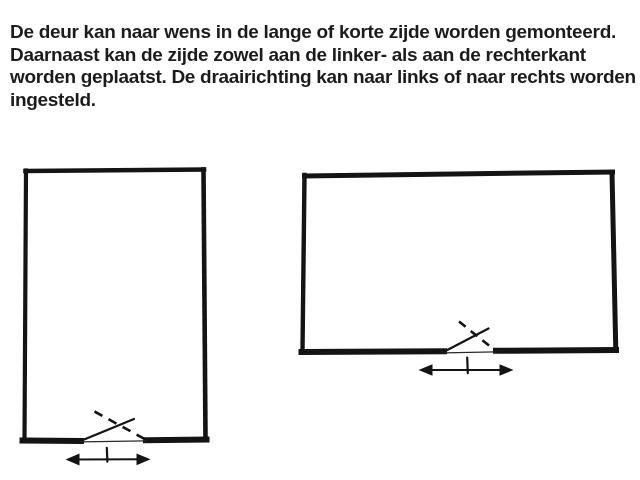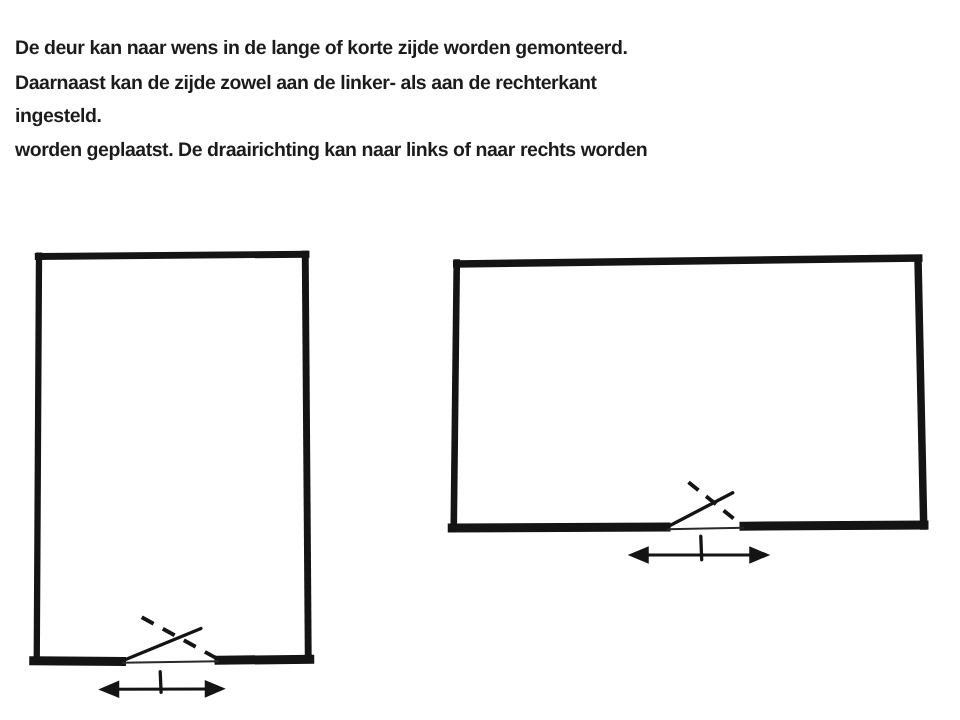--- a/index.html
+++ b/index.html
@@ -18,21 +18,21 @@
     position:relative;
     width:640px;height:480px;
     background:var(--bg);
   }
   .intro{
     position:absolute;
     left:10px; top:21px;
     width:625px;
     color:var(--text);
     font-weight:700;
-    font-size:13px;
+    font-size:19px;
     line-height:22.6px;
     letter-spacing:-0.3px;
   }
   .intro .line{white-space:nowrap;}
   svg.diagram{
     position:absolute;
     overflow:visible;
     display:block;
   }
   svg.diagram .wall{
@@ -74,22 +74,22 @@
   }
 </style>
 </head>
 <body>
 
 <div class="page">
 
   <div class="intro">
     <div class="line">De deur kan naar wens in de lange of korte zijde worden gemonteerd.</div>
     <div class="line">Daarnaast kan de zijde zowel aan de linker- als aan de rechterkant</div>
+    <div class="line">worden geplaatst. De draairichting kan naar links of naar rechts worden</div>
     <div class="line">ingesteld.</div>
-    <div class="line">worden geplaatst. De draairichting kan naar links of naar rechts worden</div>
   </div>
 
   <svg class="diagram" style="left:0;top:148px" width="232" height="332" viewBox="0 148 232 332" xmlns="http://www.w3.org/2000/svg">
     <g>
       <path class="wall" stroke-width="4.6" d="M 25.5 171 L 204 169.5"></path>
       <path class="wall" stroke-width="4.2" d="M 26 170.5 L 24.5 440"></path>
       <path class="wall" stroke-width="4.6" d="M 203.5 169.5 L 205.5 438.5"></path>
       <path class="wall" stroke-width="6" d="M 22.5 440.5 L 81 441"></path>
       <path class="wall" stroke-width="6" d="M 146 440.2 L 206.5 439.5"></path>
     </g>

